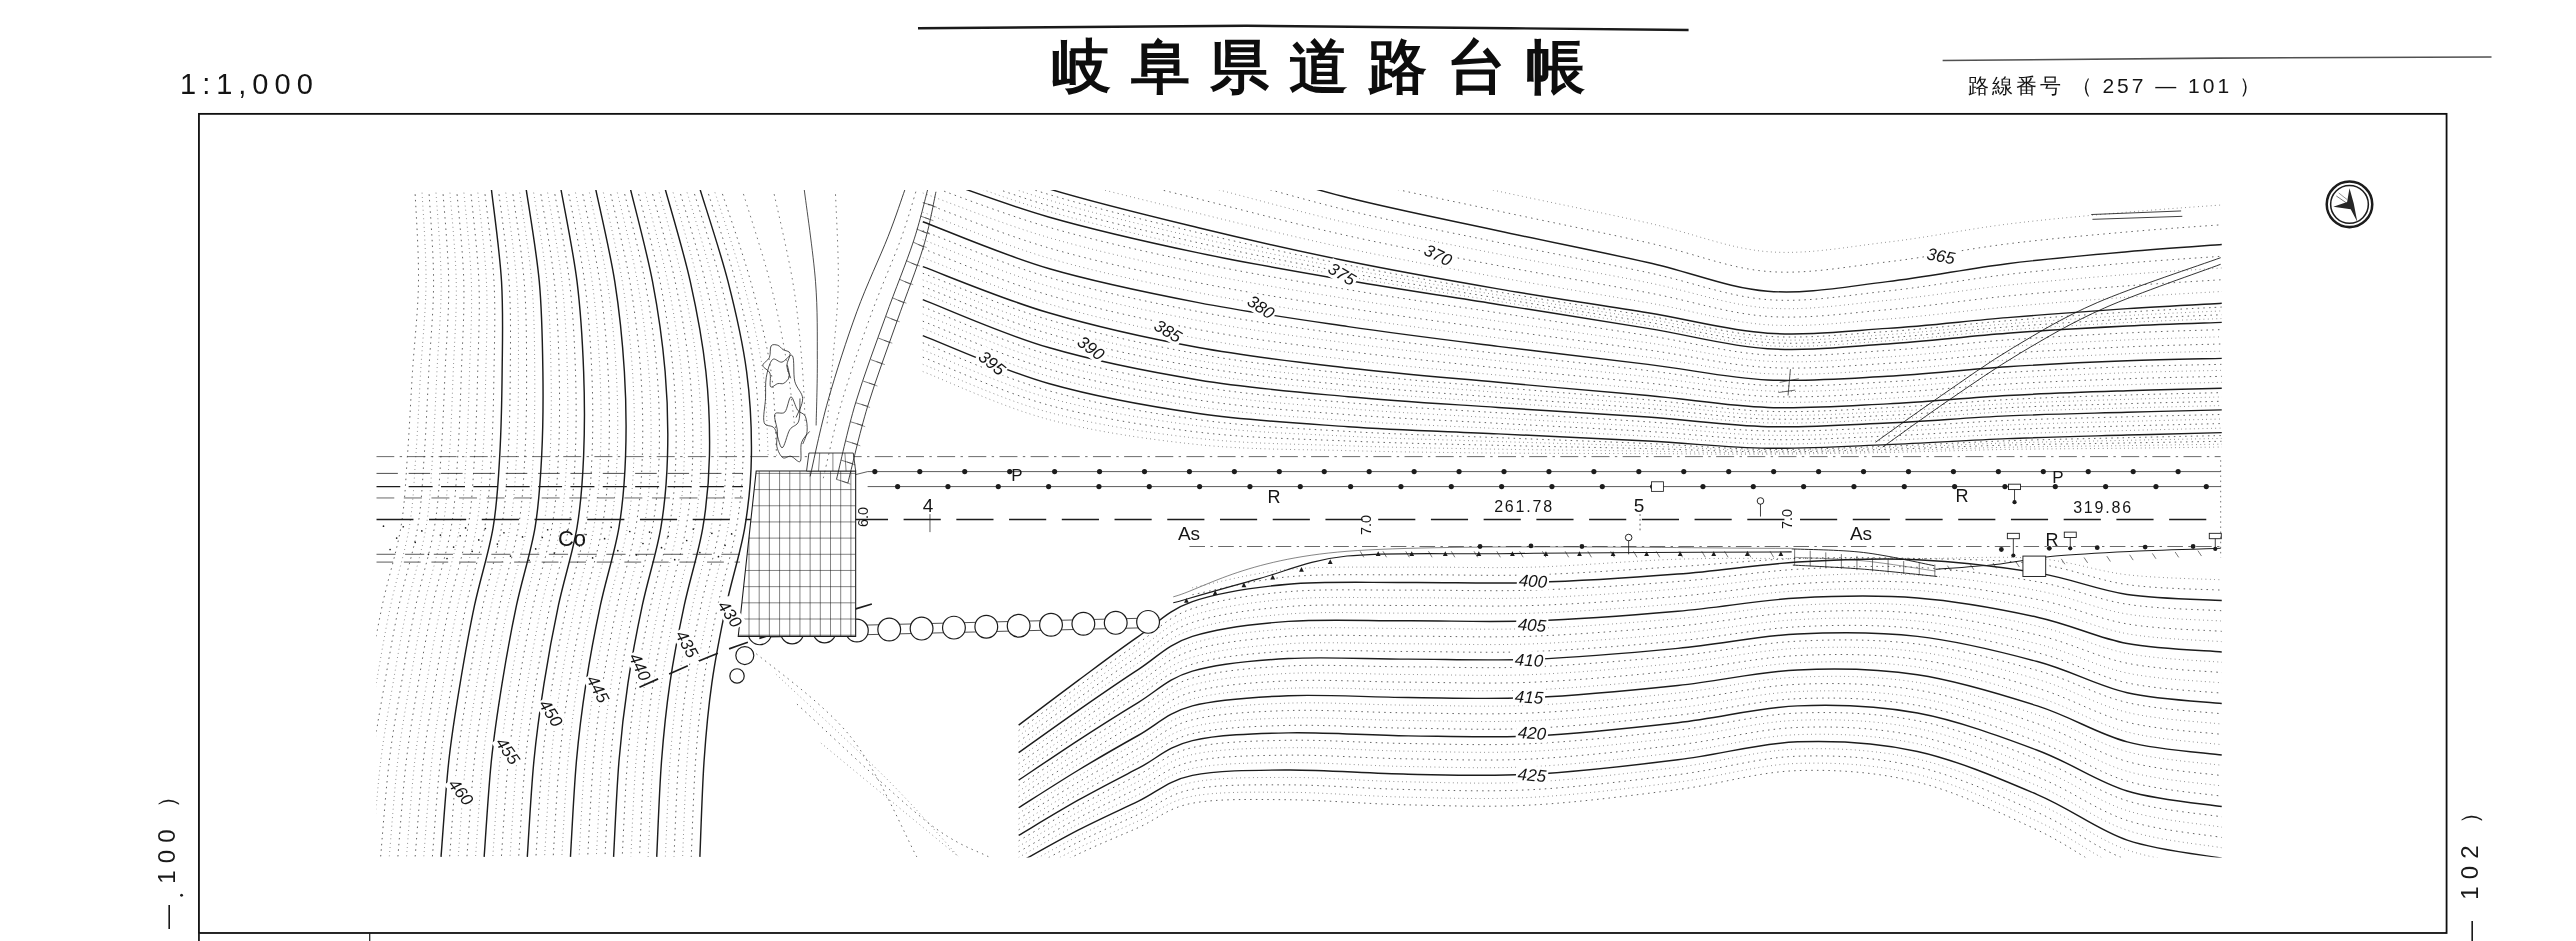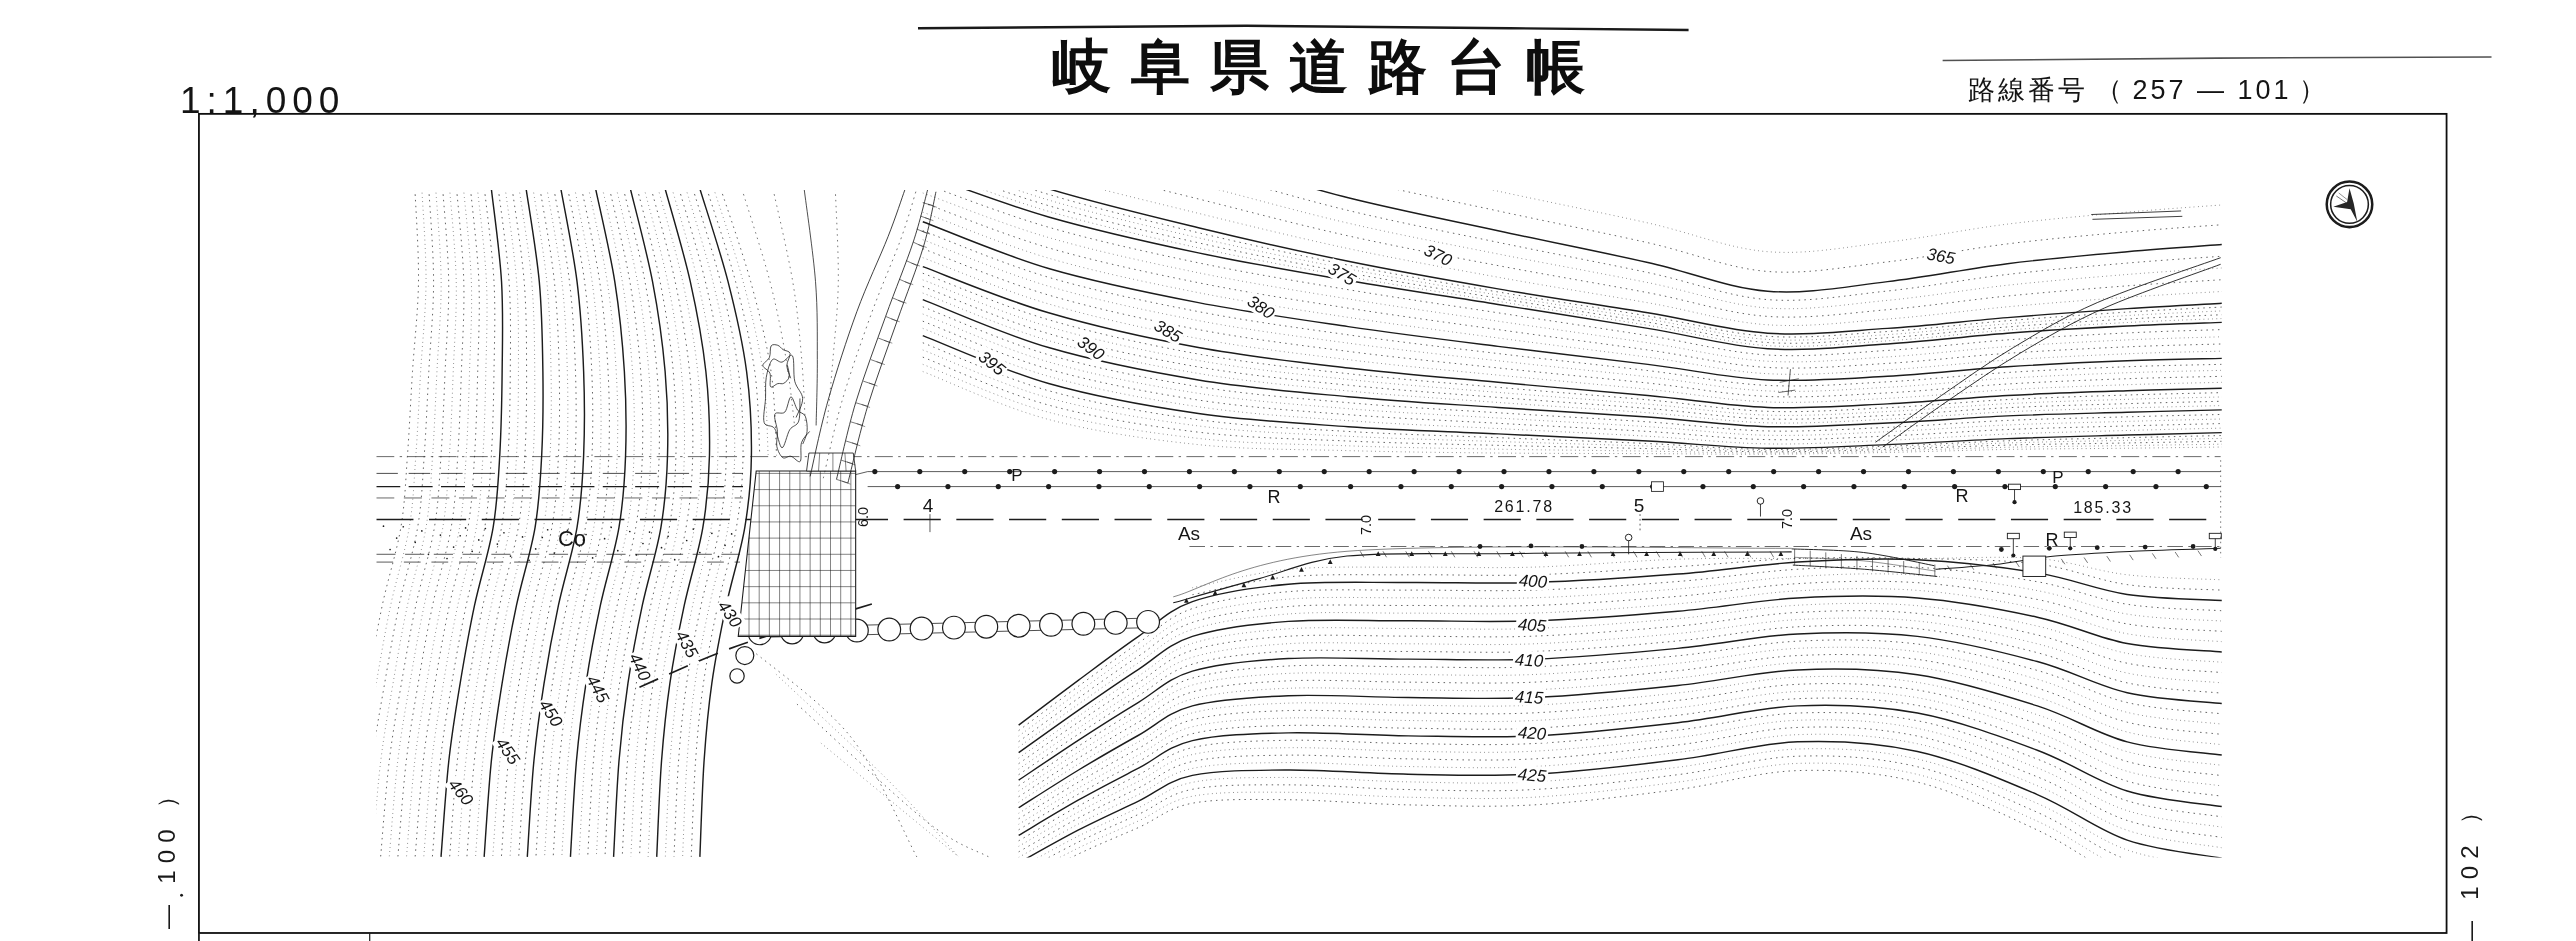--- a/index.html
+++ b/index.html
@@ -1,22 +1,22 @@
 <!DOCTYPE html>
 <html style="font-size:9.6px"><head>
 <meta charset="utf-8">
 <style>
   html,body{margin:0;padding:0}
   body{width:2576px;height:942px;position:relative;background:#fff;overflow:hidden;
        font-family:"Liberation Sans",sans-serif;color:#141414}
   #map-svg{position:absolute;left:0;top:0}
-  .hdr-scale{position:absolute;left:180px;top:80px;font-size:37px;letter-spacing:6px;white-space:nowrap}
+  .hdr-scale{position:absolute;left:180px;top:68px;font-size:29px;letter-spacing:6px;white-space:nowrap}
   .hdr-title{position:absolute;left:1052px;top:27.6px;font-size:59px;font-weight:900;letter-spacing:20px;
              font-family:Liberation Mono, monospace;white-space:nowrap;color:#0d0d0d}
-  .hdr-route{position:absolute;left:1968px;top:72px;font-size:27px;letter-spacing:3px;white-space:nowrap}
+  .hdr-route{position:absolute;left:1968px;top:72px;font-size:21px;letter-spacing:3px;white-space:nowrap}
   .hdr-route .sp{display:inline-block;margin:0 7.2px}
   .sheet-label{position:absolute;font-size:24px;letter-spacing:7.2px;white-space:nowrap;
                transform:translate(-50%,-50%) rotate(-90deg);color:#1a1a1a}
   .map-label{position:absolute;line-height:1;white-space:nowrap;color:#151515;
              transform:translate(-50%,-50%)}
   .map-label.bg{background:#fff;padding:0.6px 1.8px}
   .map-label.it{font-style:italic}
 </style>
 </head>
 <body>
@@ -497,21 +497,21 @@
     <div class="map-label" style="left: 1189px; top: 533px; font-size: 19px;">As</div>
     <div class="map-label" style="left: 1274px; top: 497px; font-size: 18px;">R</div>
     <div class="map-label" style="left: 1366px; top: 525px; font-size: 14.4px; transform: translate(-50%, -50%) rotate(-90deg);">7.0</div>
     <div class="map-label" style="left: 1524px; top: 507px; font-size: 16px; letter-spacing: 1.8px;">261.78</div>
     <div class="map-label" style="left: 1639px; top: 505px; font-size: 19px;">5</div>
     <div class="map-label" style="left: 1787px; top: 519px; font-size: 14.4px; transform: translate(-50%, -50%) rotate(-90deg);">7.0</div>
     <div class="map-label" style="left: 1861px; top: 533px; font-size: 19px;">As</div>
     <div class="map-label" style="left: 1962px; top: 496px; font-size: 18px;">R</div>
     <div class="map-label" style="left: 2058px; top: 477px; font-size: 17px;">P</div>
     <div class="map-label" style="left: 2052px; top: 540px; font-size: 18px;">R</div>
-    <div class="map-label" style="left: 2103px; top: 508px; font-size: 16px; letter-spacing: 1.8px;">185.33</div>
+    <div class="map-label" style="left: 2103px; top: 508px; font-size: 16px; letter-spacing: 1.8px;">319.86</div>
     <div class="map-label bg it" style="left: 1941px; top: 256px; font-size: 17px; transform: translate(-50%, -50%) rotate(10deg);">365</div>
     <div class="map-label bg it" style="left: 1438px; top: 255px; font-size: 17px; transform: translate(-50%, -50%) rotate(26deg);">370</div>
     <div class="map-label bg it" style="left: 1342px; top: 274px; font-size: 17px; transform: translate(-50%, -50%) rotate(31deg);">375</div>
     <div class="map-label bg it" style="left: 1261px; top: 307px; font-size: 17px; transform: translate(-50%, -50%) rotate(34deg);">380</div>
     <div class="map-label bg it" style="left: 1168px; top: 331px; font-size: 17px; transform: translate(-50%, -50%) rotate(31deg);">385</div>
     <div class="map-label bg it" style="left: 1091px; top: 348px; font-size: 17px; transform: translate(-50%, -50%) rotate(37deg);">390</div>
     <div class="map-label bg it" style="left: 992px; top: 363px; font-size: 17px; transform: translate(-50%, -50%) rotate(39deg);">395</div>
     <div class="map-label bg it" style="left: 1533px; top: 581px; font-size: 17px; transform: translate(-50%, -50%) rotate(4deg);">400</div>
     <div class="map-label bg it" style="left: 1532px; top: 625px; font-size: 17px; transform: translate(-50%, -50%) rotate(4deg);">405</div>
     <div class="map-label bg it" style="left: 1529px; top: 660px; font-size: 17px; transform: translate(-50%, -50%) rotate(3deg);">410</div>

